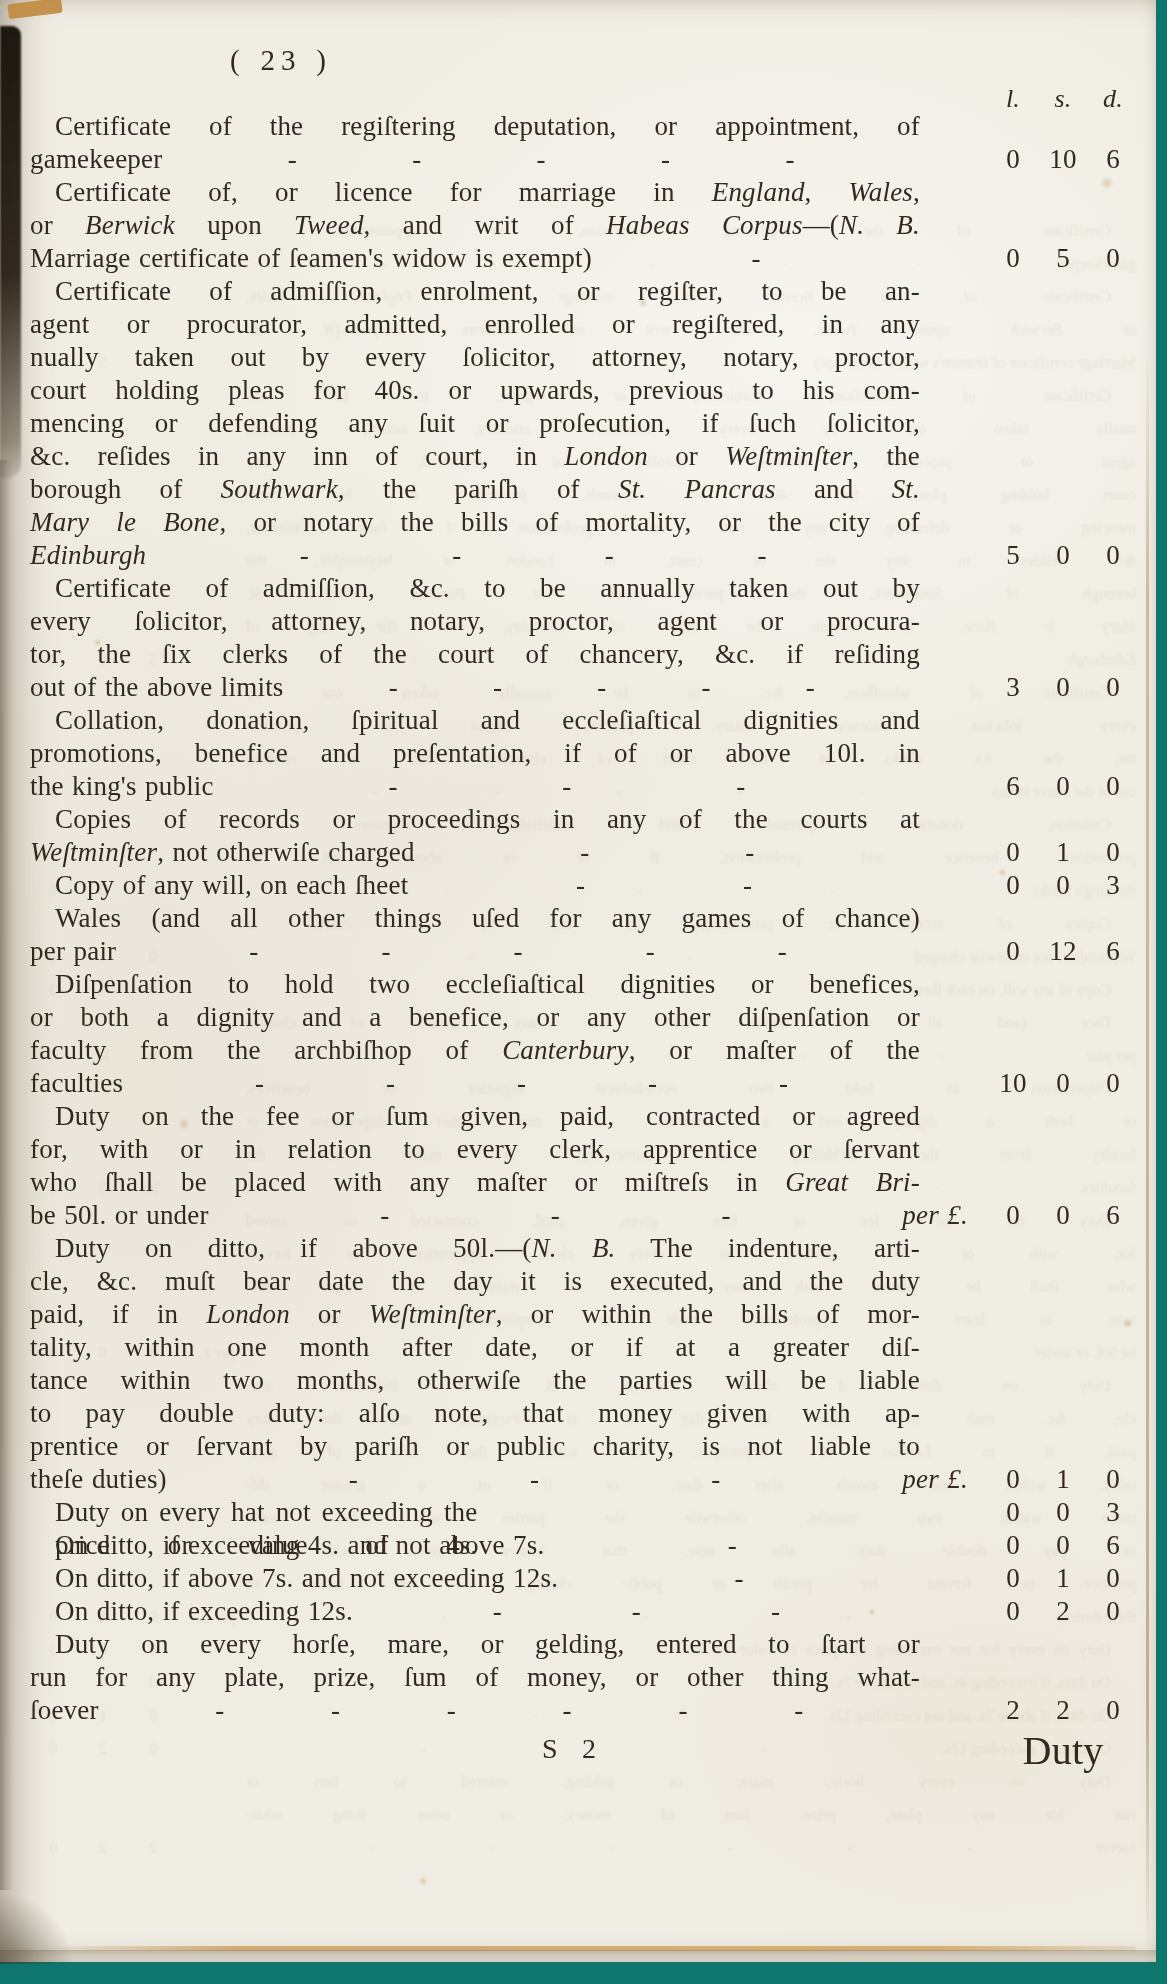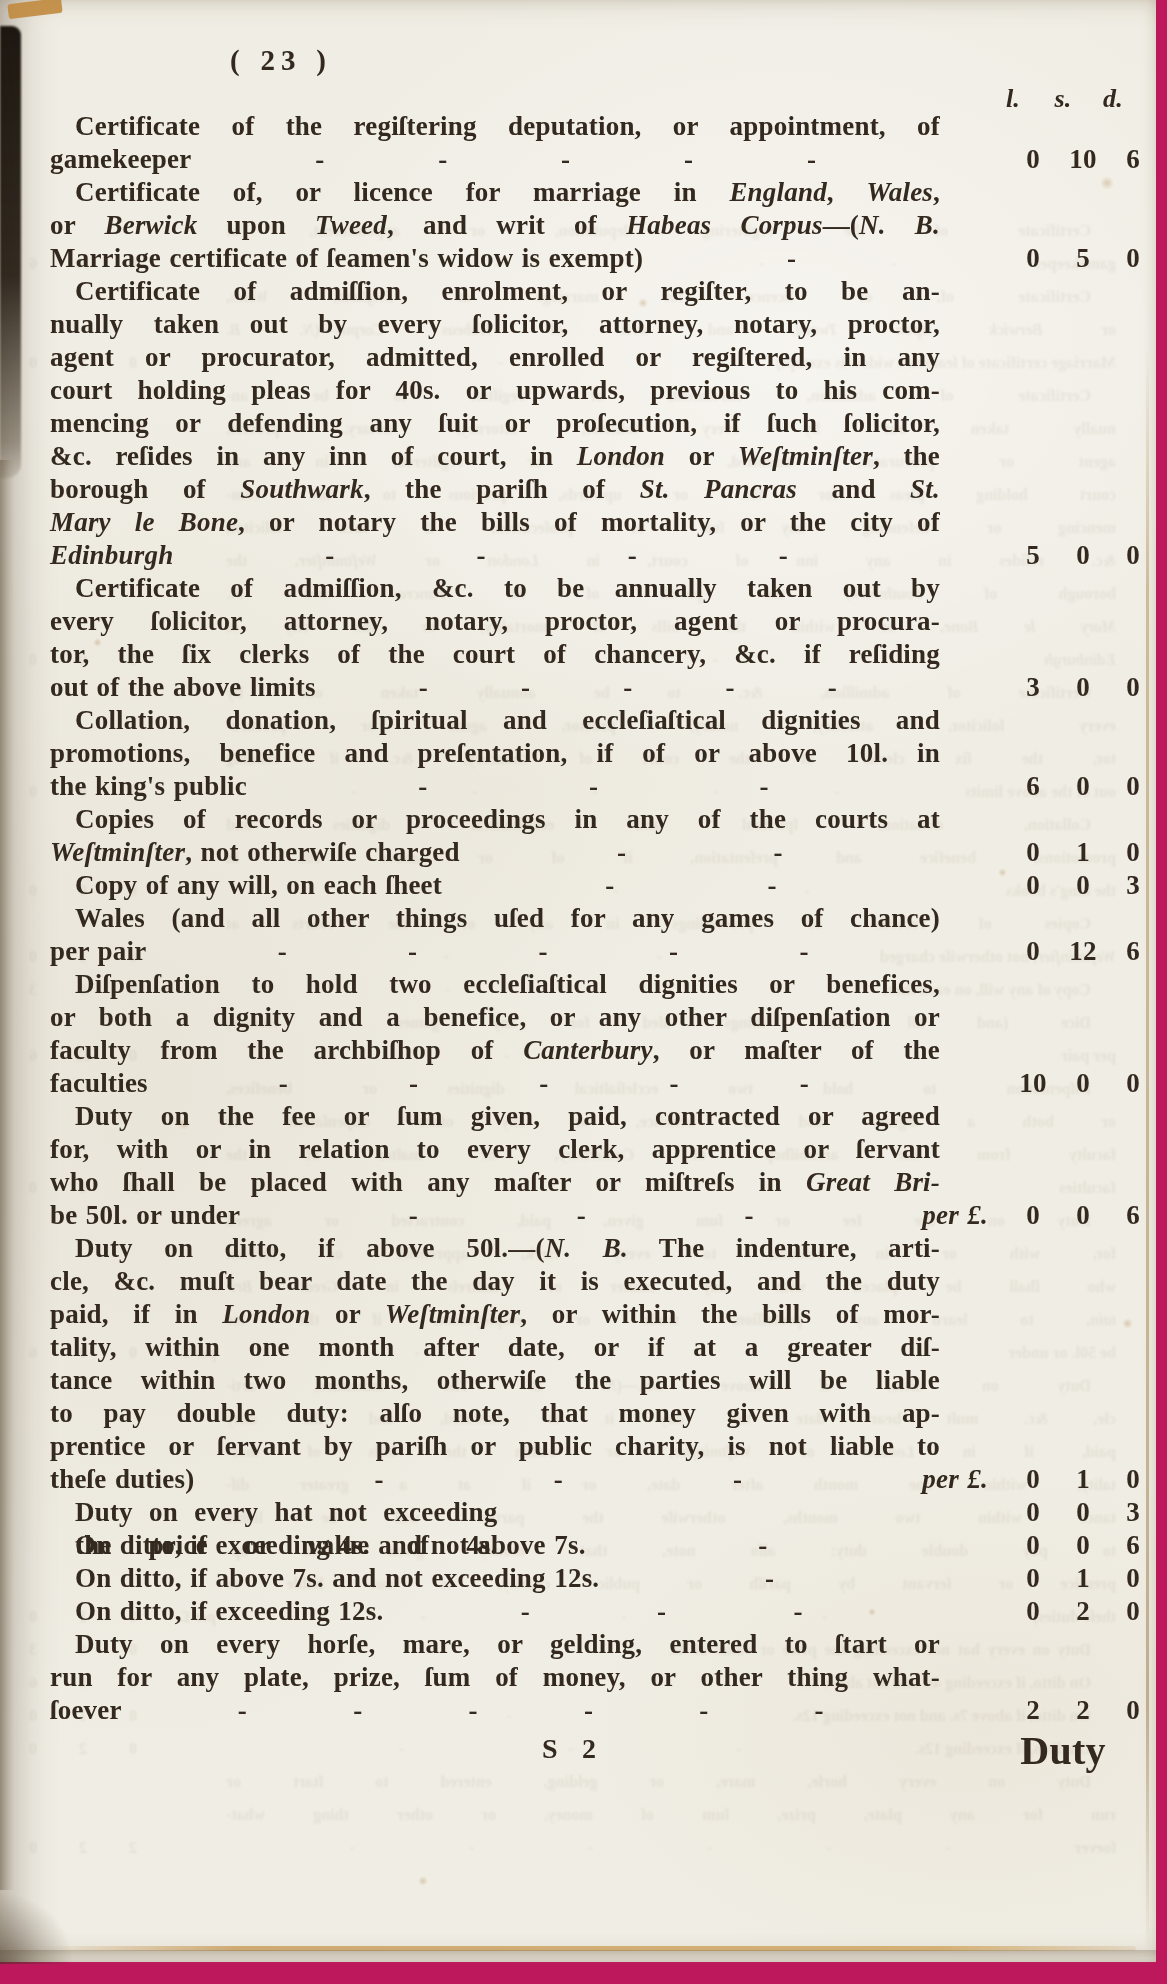--- a/index.html
+++ b/index.html
@@ -1,18 +1,18 @@
 <!DOCTYPE html>
 <html><head>
 <meta charset="utf-8">
 <style>
   html,body{margin:0;padding:0;background:#ffffff;}
   .scan{
-    position:relative;width:1167px;height:1984px;background:#be185d;overflow:hidden;
-    font-family:"Liberation Serif","DejaVu Serif",serif;color:#33291f;font-weight:bold;
+    position:relative;width:1167px;height:1984px;background:#0f766e;overflow:hidden;
+    font-family:"Liberation Serif","DejaVu Serif",serif;color:#33291f;
   }
   
   .page{
     position:absolute;left:0;top:0;width:1156px;height:1962px;
     background-color:#f0ede4;
     background-image:
       radial-gradient(ellipse 900px 700px at 68% 18%, rgba(255,255,255,.40), transparent 62%),
       radial-gradient(ellipse 700px 1000px at 12% 55%, rgba(190,178,150,.14), transparent 70%),
       radial-gradient(ellipse 600px 380px at 85% 88%, rgba(205,190,155,.12), transparent 70%),
       radial-gradient(ellipse 400px 300px at 45% 40%, rgba(225,218,200,.18), transparent 70%);
@@ -41,21 +41,21 @@
   .fox{border-radius:50%;z-index:2;background:radial-gradient(circle, rgba(170,130,70,.32), transparent 70%);}
   
   .ghost{position:absolute;top:104px;left:26px;width:1110px;z-index:1;pointer-events:none;
     opacity:.085;filter:blur(1.2px);transform:scaleX(-1);color:#6a5a40;}
   
   .content{position:absolute;left:30px;top:0;width:1120px;z-index:5;
     font-size:27px;letter-spacing:.2px;word-spacing:1.5px;}
   .pgnum{position:absolute;left:200px;top:44px;font-size:29px;letter-spacing:6px;}
   .lsd{position:absolute;left:958px;top:84px;width:150px;display:flex;font-style:italic;font-size:26px;}
   .lsd span{width:50px;text-align:center;}
-  .entries{margin-top:110px;width:1110px;margin-left:20px;}
+  .entries{margin-top:110px;width:1110px;}
   .entry{position:relative;width:1110px;}
   .line{display:flex;align-items:baseline;width:890px;height:33px;line-height:33px;white-space:nowrap;}
   .line.first .txt{padding-left:25px;}
   .line .txt{display:block;}
   .line.full .txt{flex:1;white-space:normal;text-align:justify;text-align-last:justify;}
   .line.stretch .txt{flex:1;white-space:normal;text-align:justify;text-align-last:justify;}
   .line.has-per{width:942px;justify-content:flex-end;}
   .leader{flex:1;display:flex;justify-content:space-evenly;align-items:baseline;margin:0 10px;}
   .per{margin-right:4px;font-style:italic;}
   .amounts{position:absolute;left:958px;bottom:0;width:150px;display:flex;height:33px;line-height:33px;}
@@ -480,24 +480,24 @@
               <span class="amt">0</span>
               <span class="amt">5</span>
               <span class="amt">0</span>
             </div>
           </div>
           <div class="entry">
             <div class="line first full">
               <span class="txt"><span>Certificate of admiſſion, enrolment, or regiſter, to be an-</span></span>
             </div>
             <div class="line full">
+              <span class="txt"><span>agent or procurator, admitted, enrolled or regiſtered, in any</span></span>
+            </div>
+            <div class="line full">
               <span class="txt"><span>nually taken out by every ſolicitor, attorney, notary, proctor,</span></span>
-            </div>
-            <div class="line full">
-              <span class="txt"><span>agent or procurator, admitted, enrolled or regiſtered, in any</span></span>
             </div>
             <div class="line full">
               <span class="txt"><span>court holding pleas for 40s. or upwards, previous to his com-</span></span>
             </div>
             <div class="line full">
               <span class="txt"><span>mencing or defending any ſuit or proſecution, if ſuch ſolicitor,</span></span>
             </div>
             <div class="line full">
               <span class="txt"><span>&amp;c. reſides in any inn of court, in </span><i>London</i><span> or </span><i>Weſtminſter</i><span>, the</span></span>
             </div>

